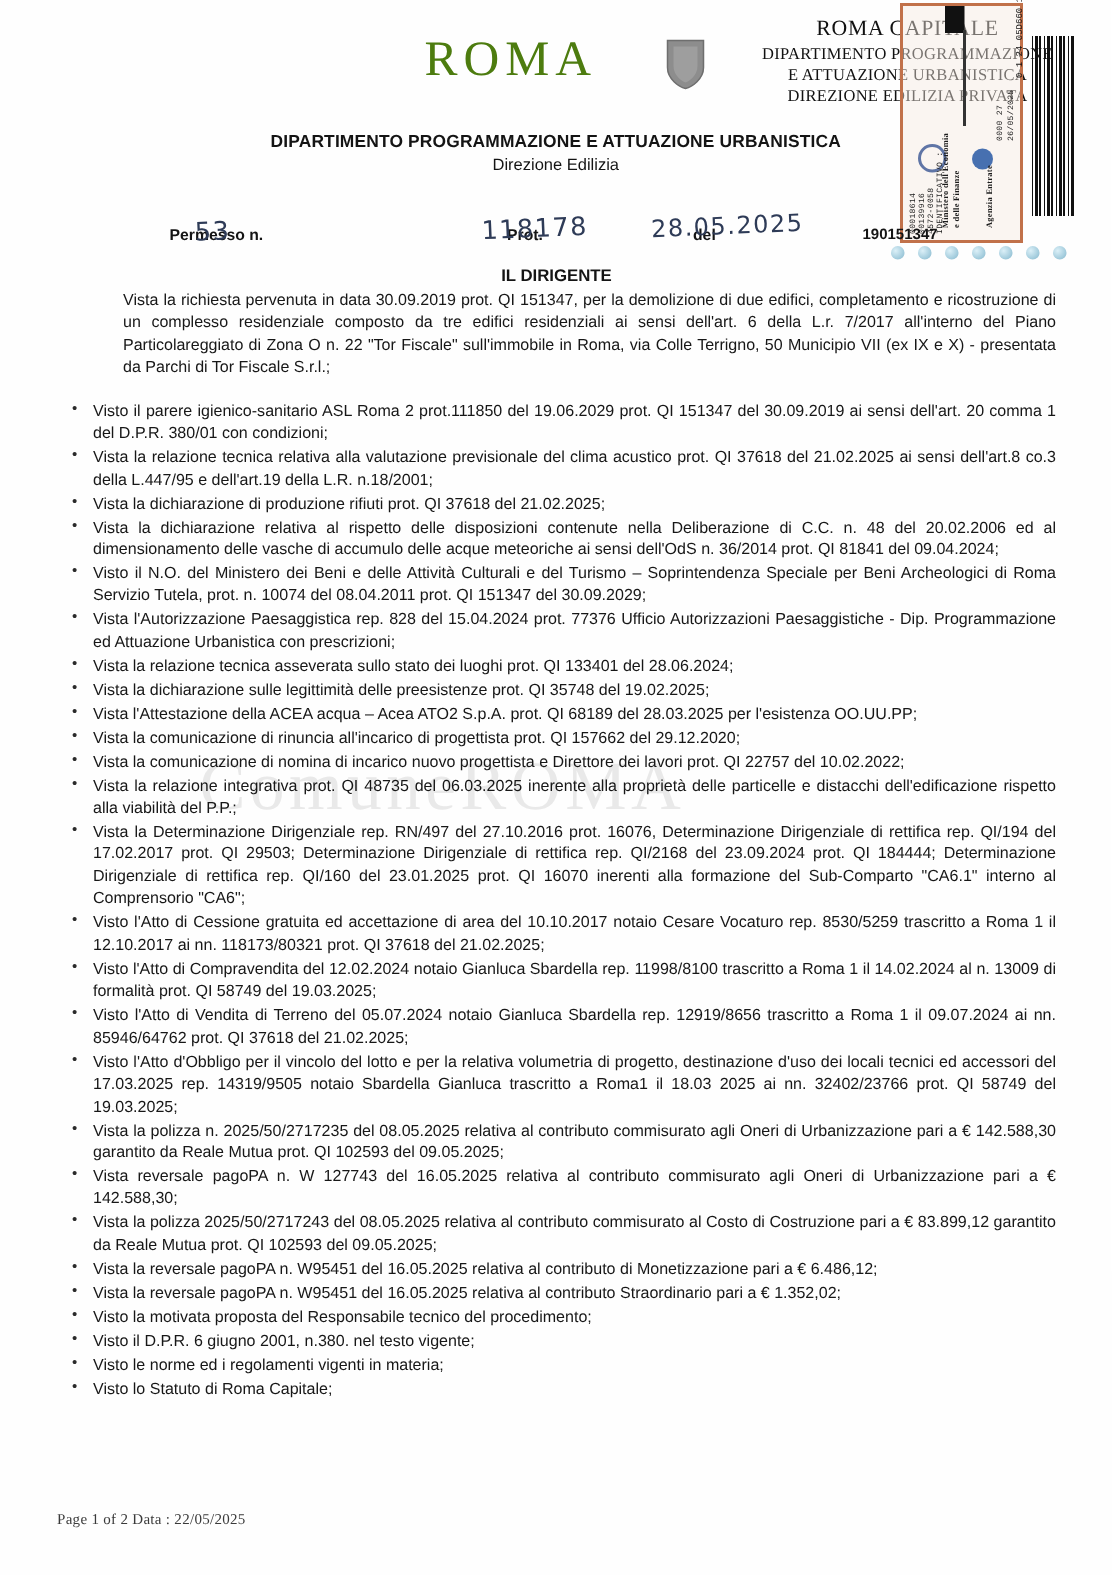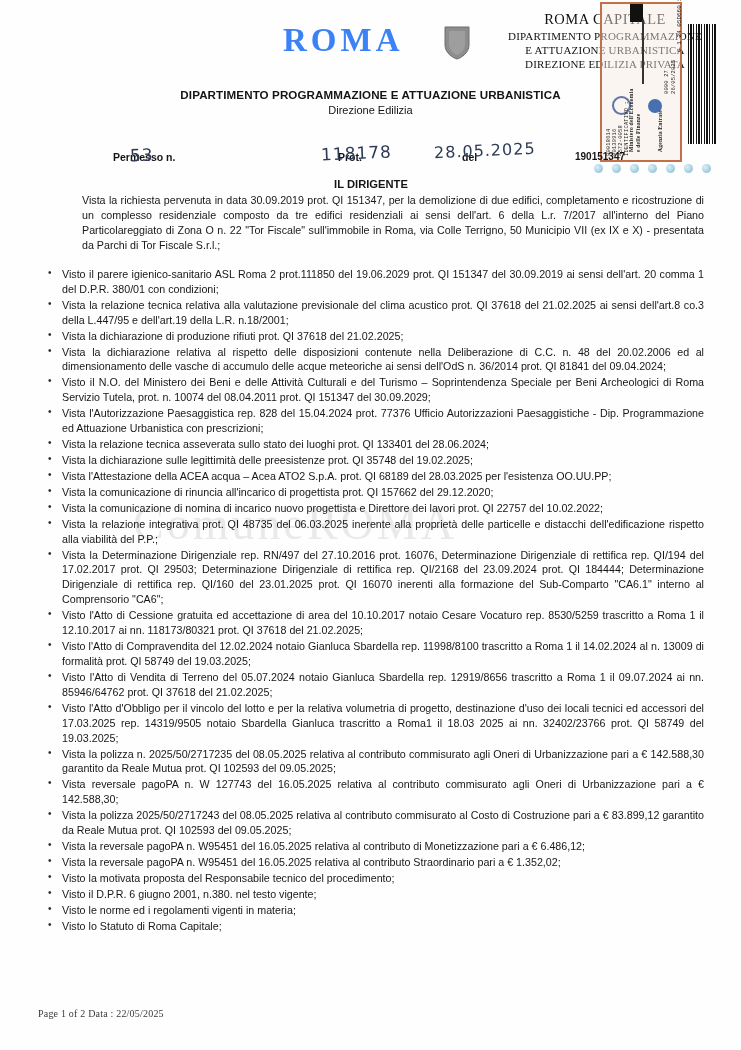--- a/index.html
+++ b/index.html
@@ -39,22 +39,22 @@
     position: relative;
     height: 90px;
   }
   .roma-logo {
     position: absolute;
     left: 283px;
     top: 22px;
     font-family: "Liberation Serif", serif;
     font-size: 33px;
     letter-spacing: 4px;
-    color: #3b82f6;
-    font-weight: 700;
+    color: #4d7c0f;
+    font-weight: 400;
   }
   .shield {
     position: absolute;
     left: 444px;
     top: 26px;
     width: 26px;
     height: 34px;
   }
   .capitale-block {
     position: absolute;

